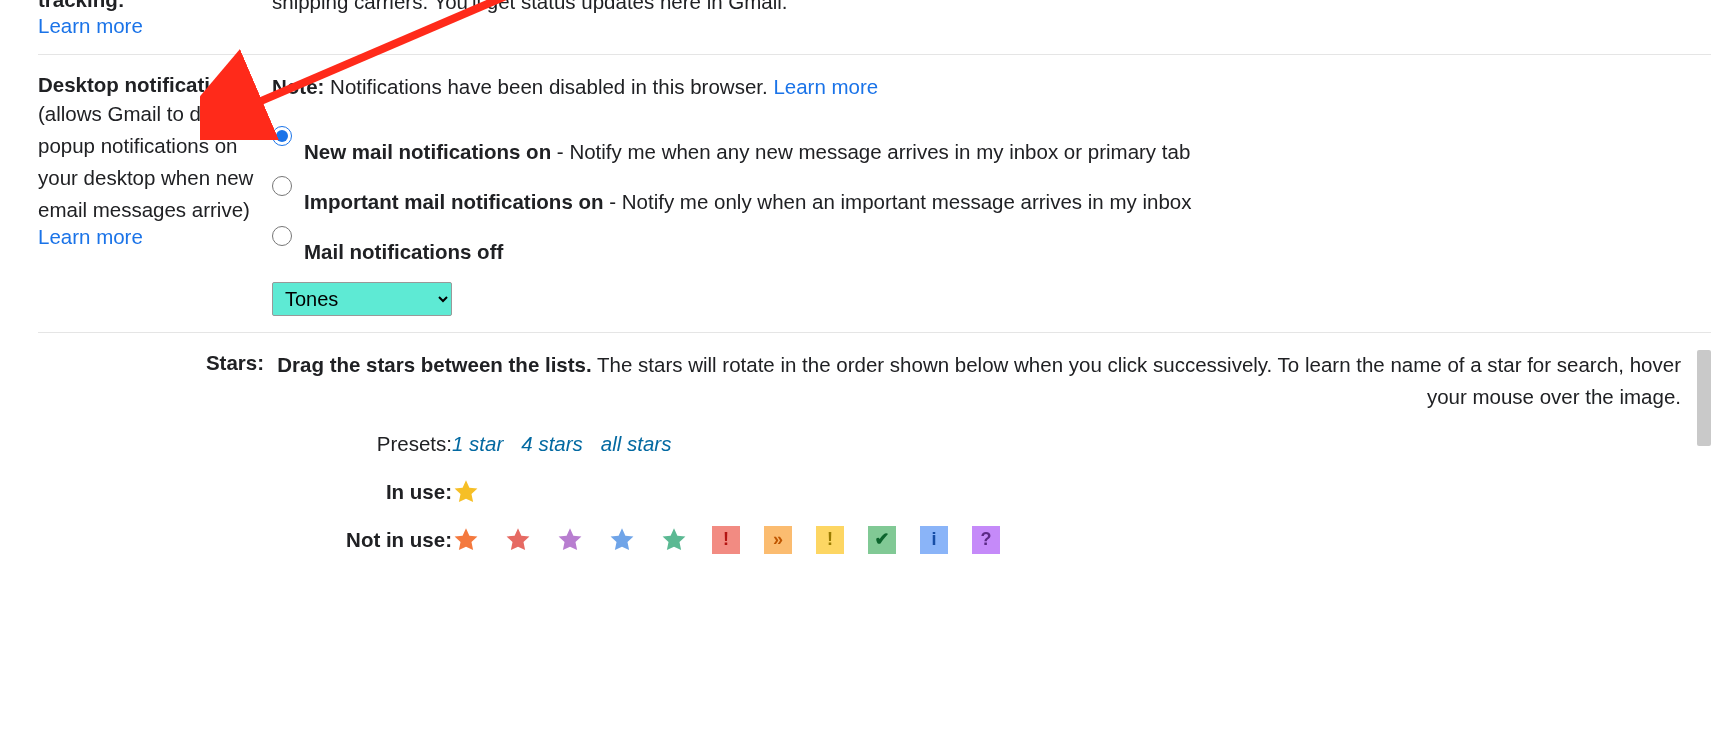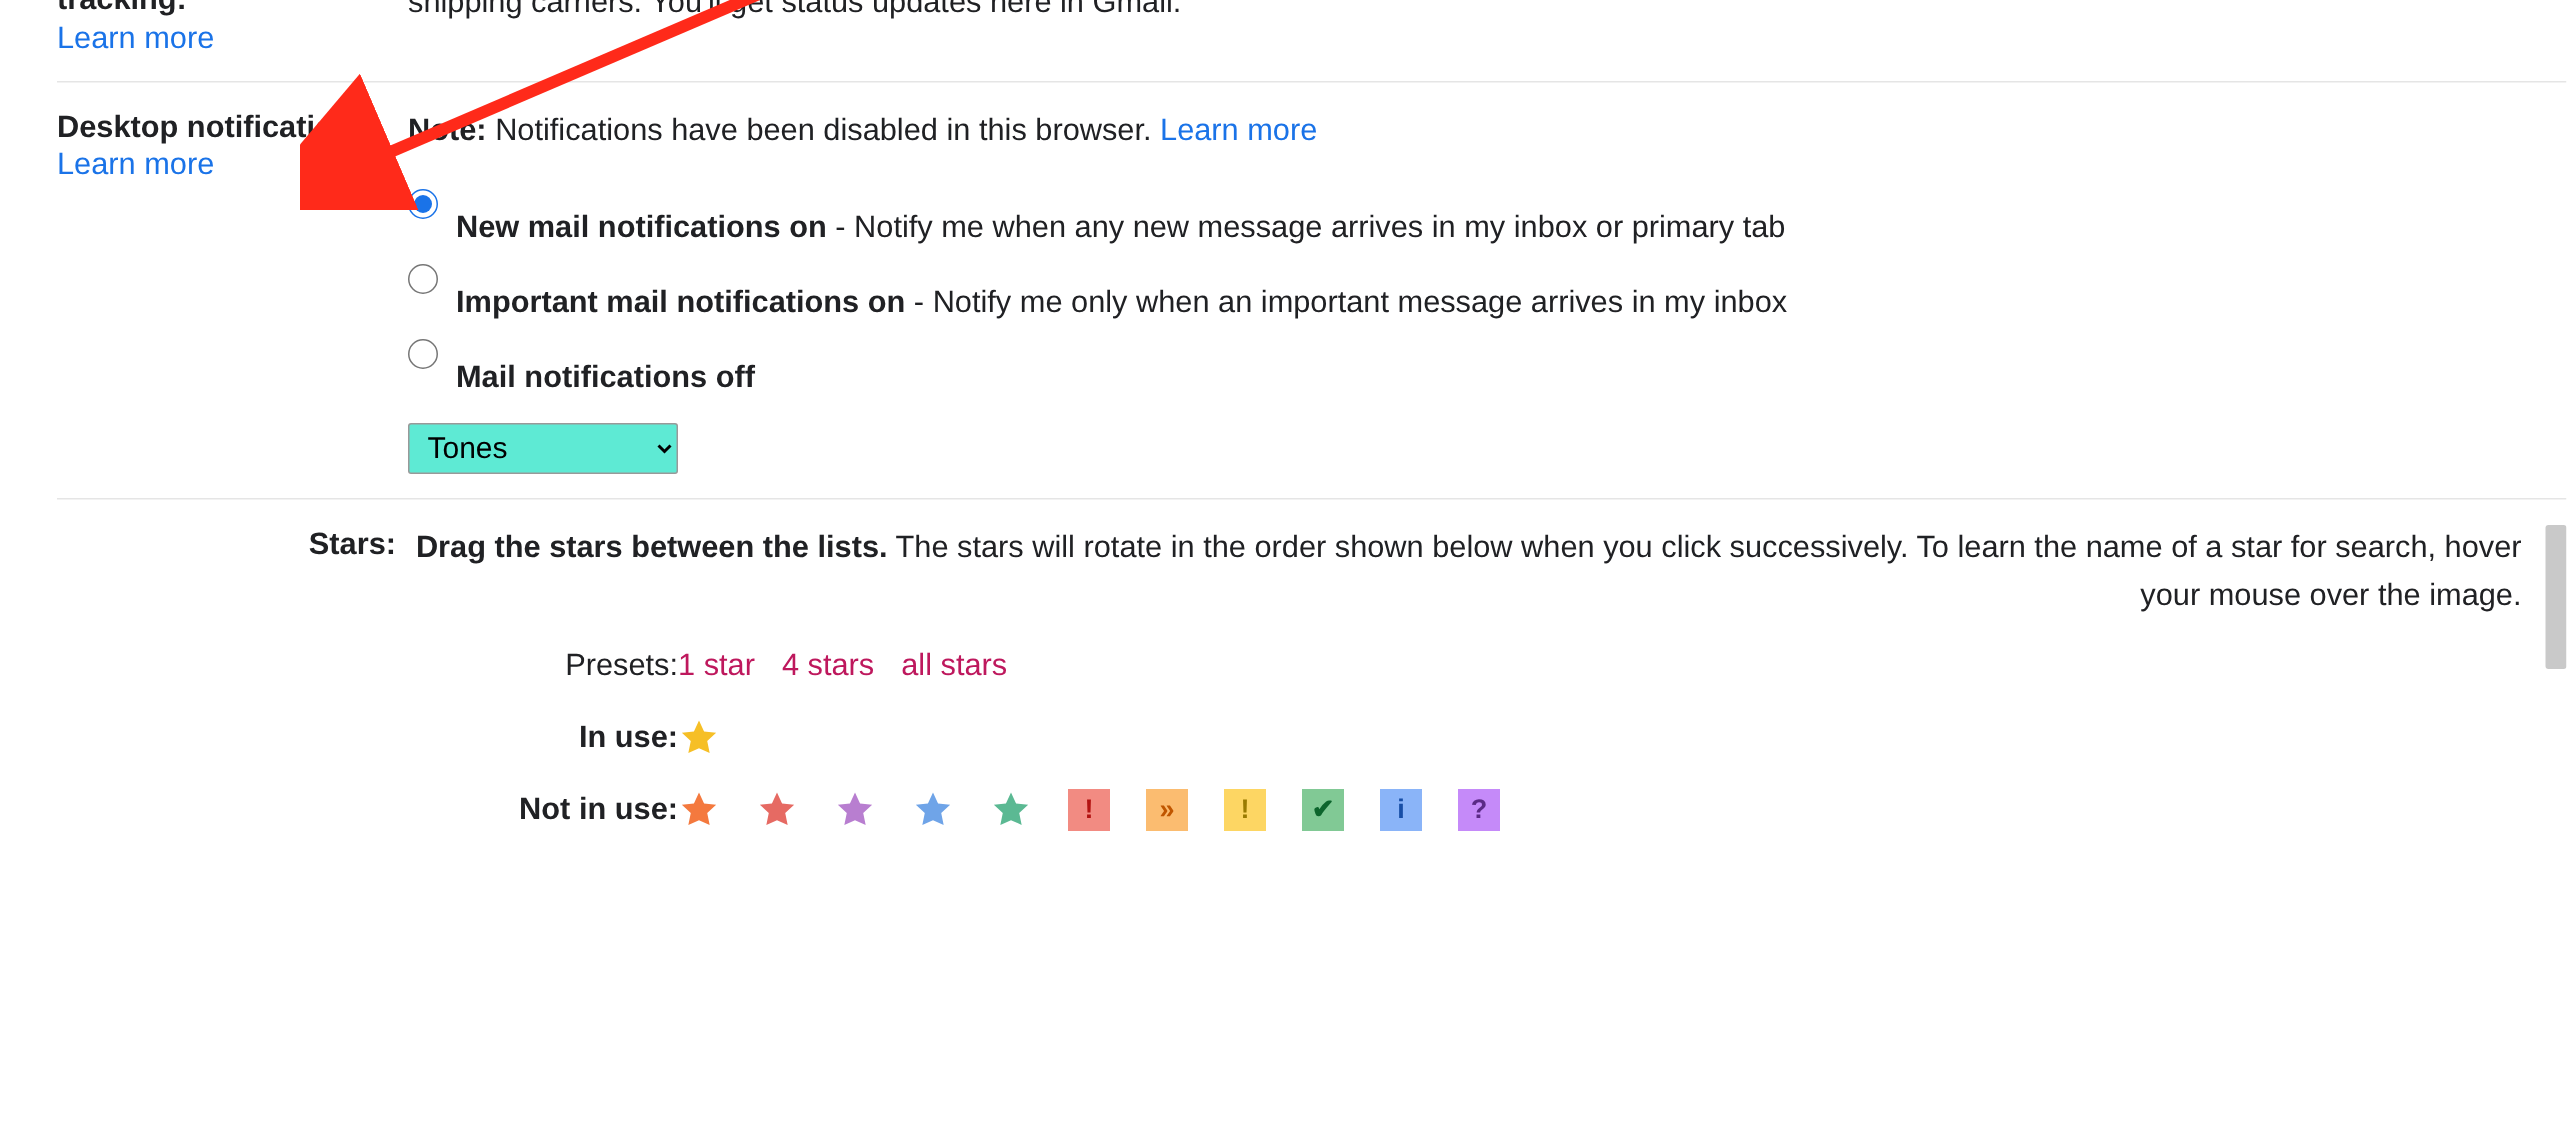--- a/index.html
+++ b/index.html
@@ -82,23 +82,24 @@
   .preset-row {
     display: flex;
     align-items: center;
     margin-top: 16px;
   }
   .preset-row .row-label {
     width: 180px;
     flex-shrink: 0;
   }
   .preset-link {
-    color: #be185d;
+    color: #0369a1;
     cursor: pointer;
     margin-right: 18px;
+    font-style: italic;
   }
   .star-icon {
     width: 28px;
     height: 28px;
     margin-right: 24px;
     cursor: move;
     flex-shrink: 0;
   }
   .badge-icon {
     width: 28px;
@@ -141,20 +142,21 @@
       <div class="link">Learn more</div>
     </div>
     <div class="content-col">
       <span>shipping carriers. You'll get status updates here in Gmail.</span>
     </div>
   </div>
 
   <div class="section">
     <div class="label-col">
       <div class="label-title">Desktop notifications:</div>
+      <div class="label-sub">(allows Gmail to display popup notifications on your desktop when new email messages arrive)</div>
       <div class="link">Learn more</div>
     </div>
     <div class="content-col">
       <div class="note-line">
         <span class="bold">Note:</span><span> Notifications have been disabled in this browser.  </span><span class="link">Learn more</span>
       </div>
 
       <label class="radio-row">
         <input type="radio" name="dn" checked="" style="">
         <span class="radio-text"><span class="bold">New mail notifications on </span><span>- Notify me when any new message arrives in my inbox or primary tab</span></span>

